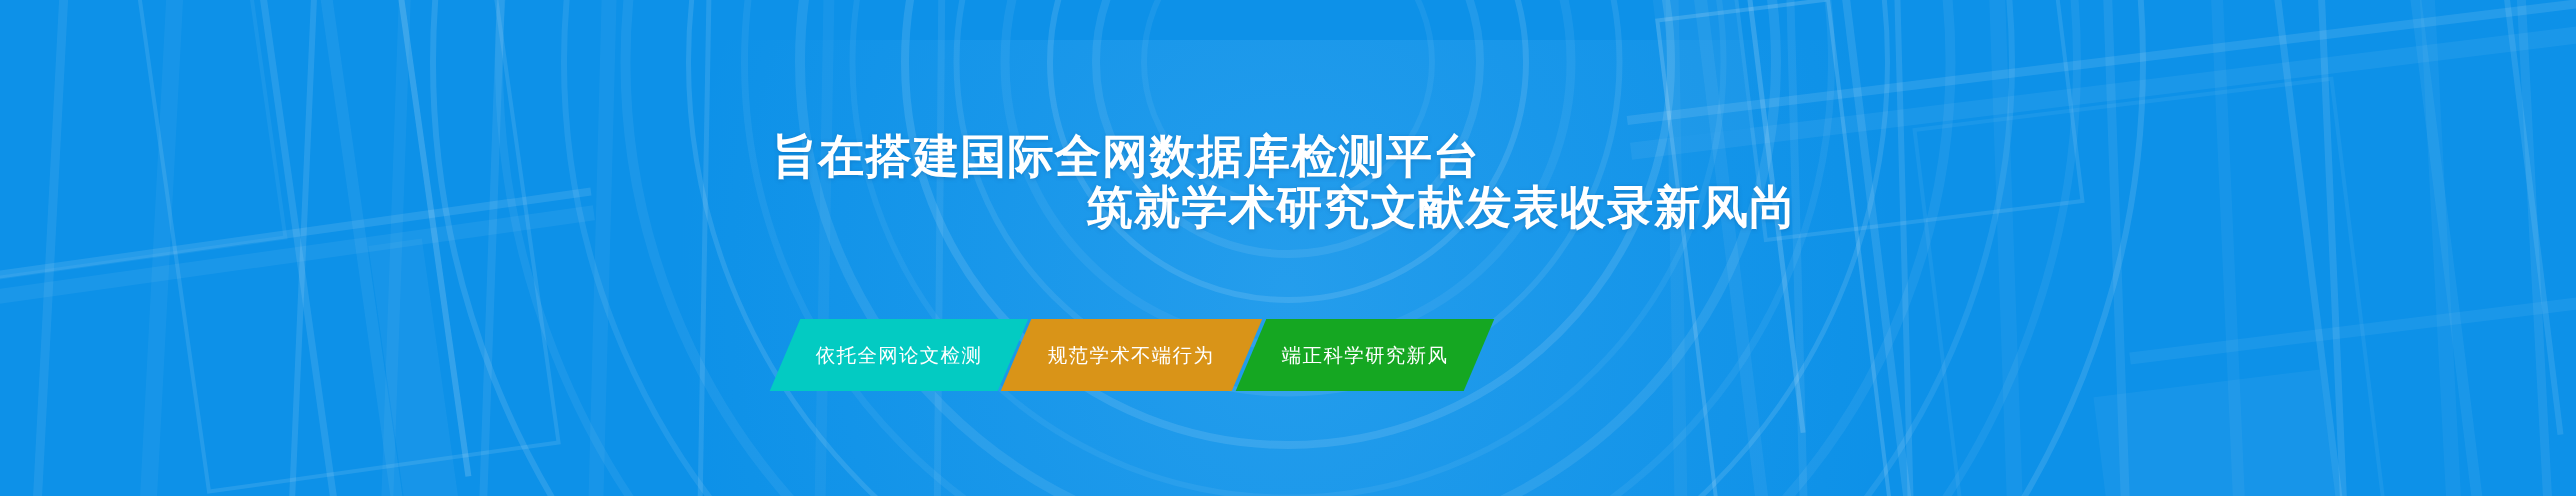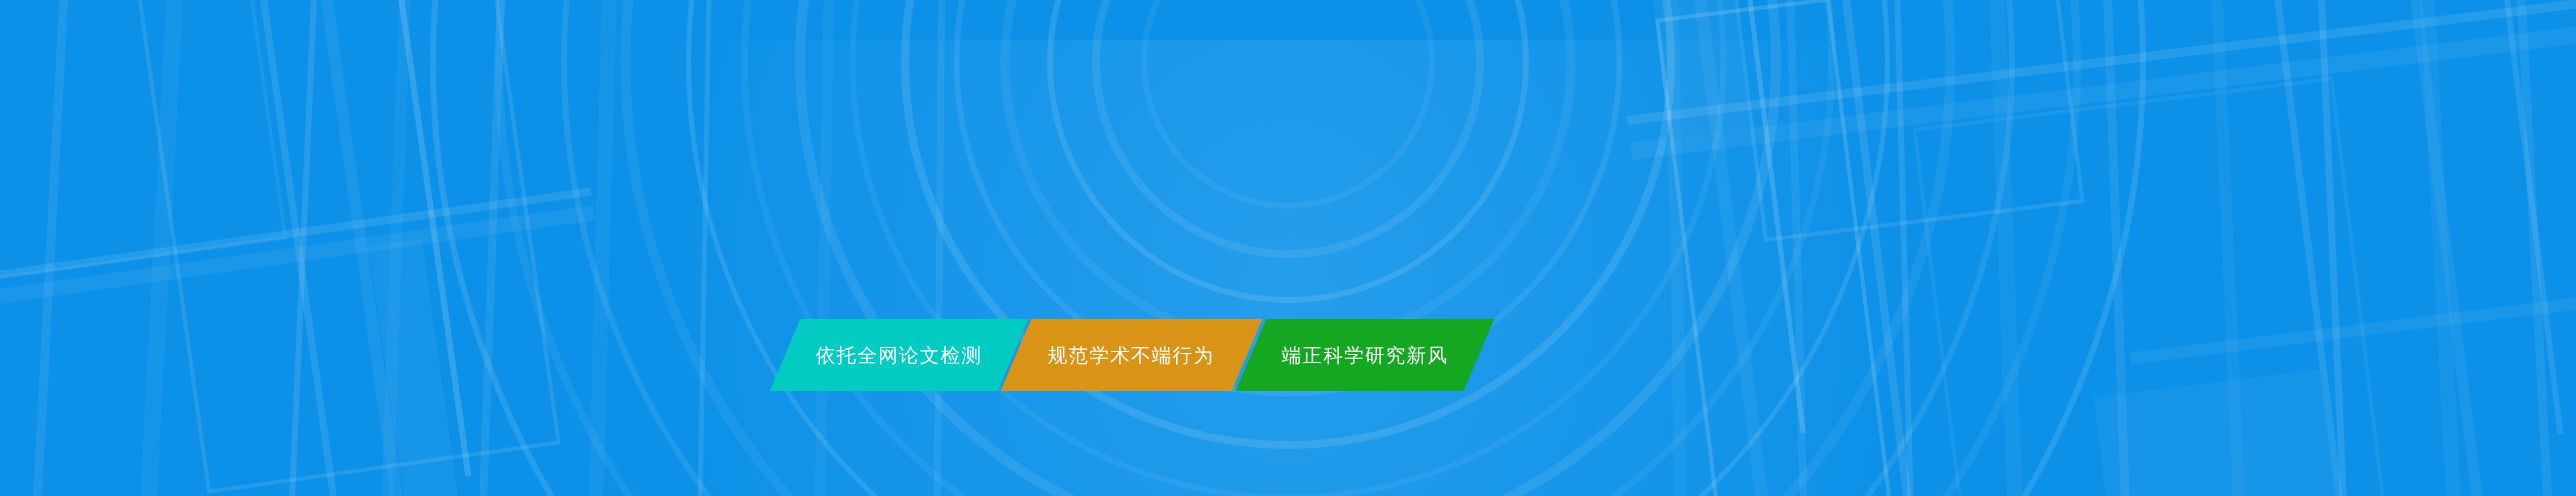--- a/index.html
+++ b/index.html
@@ -184,20 +184,24 @@
       <div class="streak s3" style="left:1892px;width:6px;transform:rotate(-1.5deg);"></div>
       <div class="streak s2" style="left:1986px;width:16px;transform:rotate(-2deg);"></div>
       <div class="streak" style="left:2100px;width:9.4px;transform:rotate(-2deg);"></div>
       <div class="streak s2" style="left:2207px;width:12px;transform:rotate(-2.5deg);"></div>
       <div class="streak s3" style="left:2314px;width:6.7px;transform:rotate(-2.5deg);"></div>
       <div class="streak s2" style="left:2415px;width:14.8px;transform:rotate(-3deg);"></div>
       <div class="streak" style="left:2512px;width:8.7px;transform:rotate(-3deg);"></div>
     </div>
   </div>
 
+  <div class="headline">
+    <div class="hl-line hl-1">旨在搭建国际全网数据库检测平台</div>
+    <div class="hl-line hl-2">筑就学术研究文献发表收录新风尚</div>
+  </div>
 
   <div class="badges">
 
     <div class="badge badge-1" style="background:#03cbc2;">
       <span class="bl">依托全网论文检测</span>
     </div>
 
     <div class="badge badge-2" style="background:#d99418;">
       <span class="bl">规范学术不端行为</span>
     </div>

